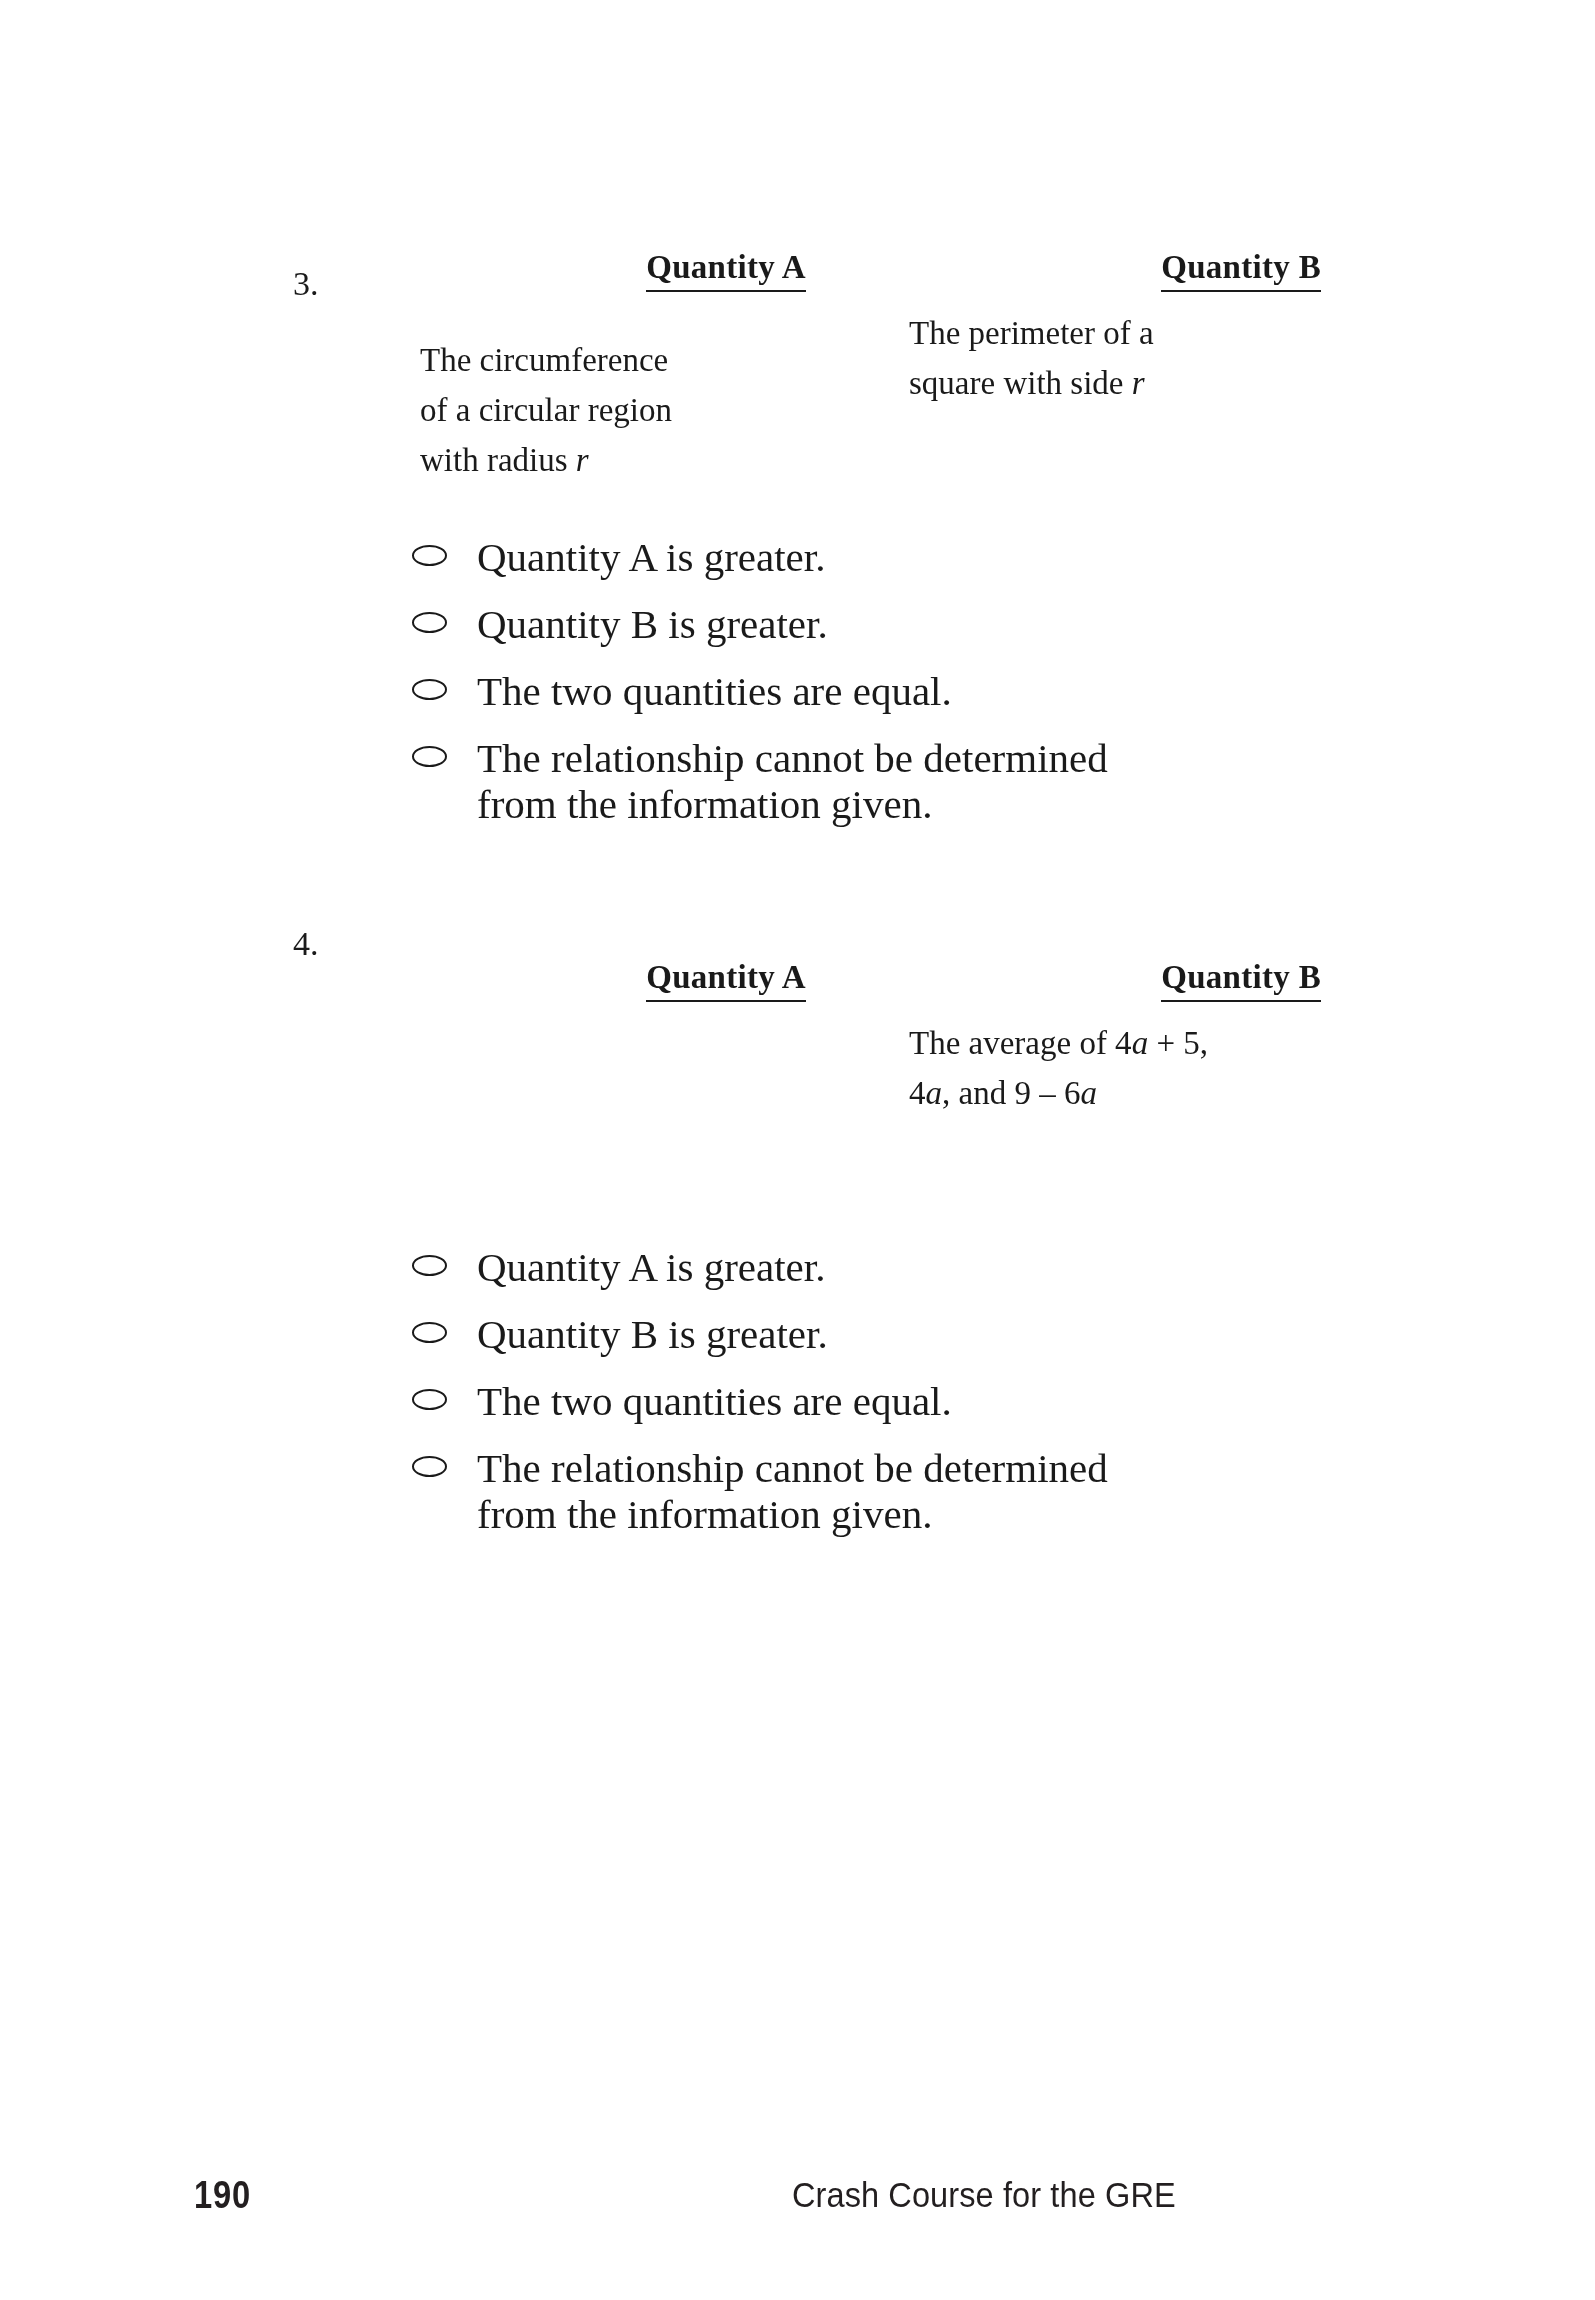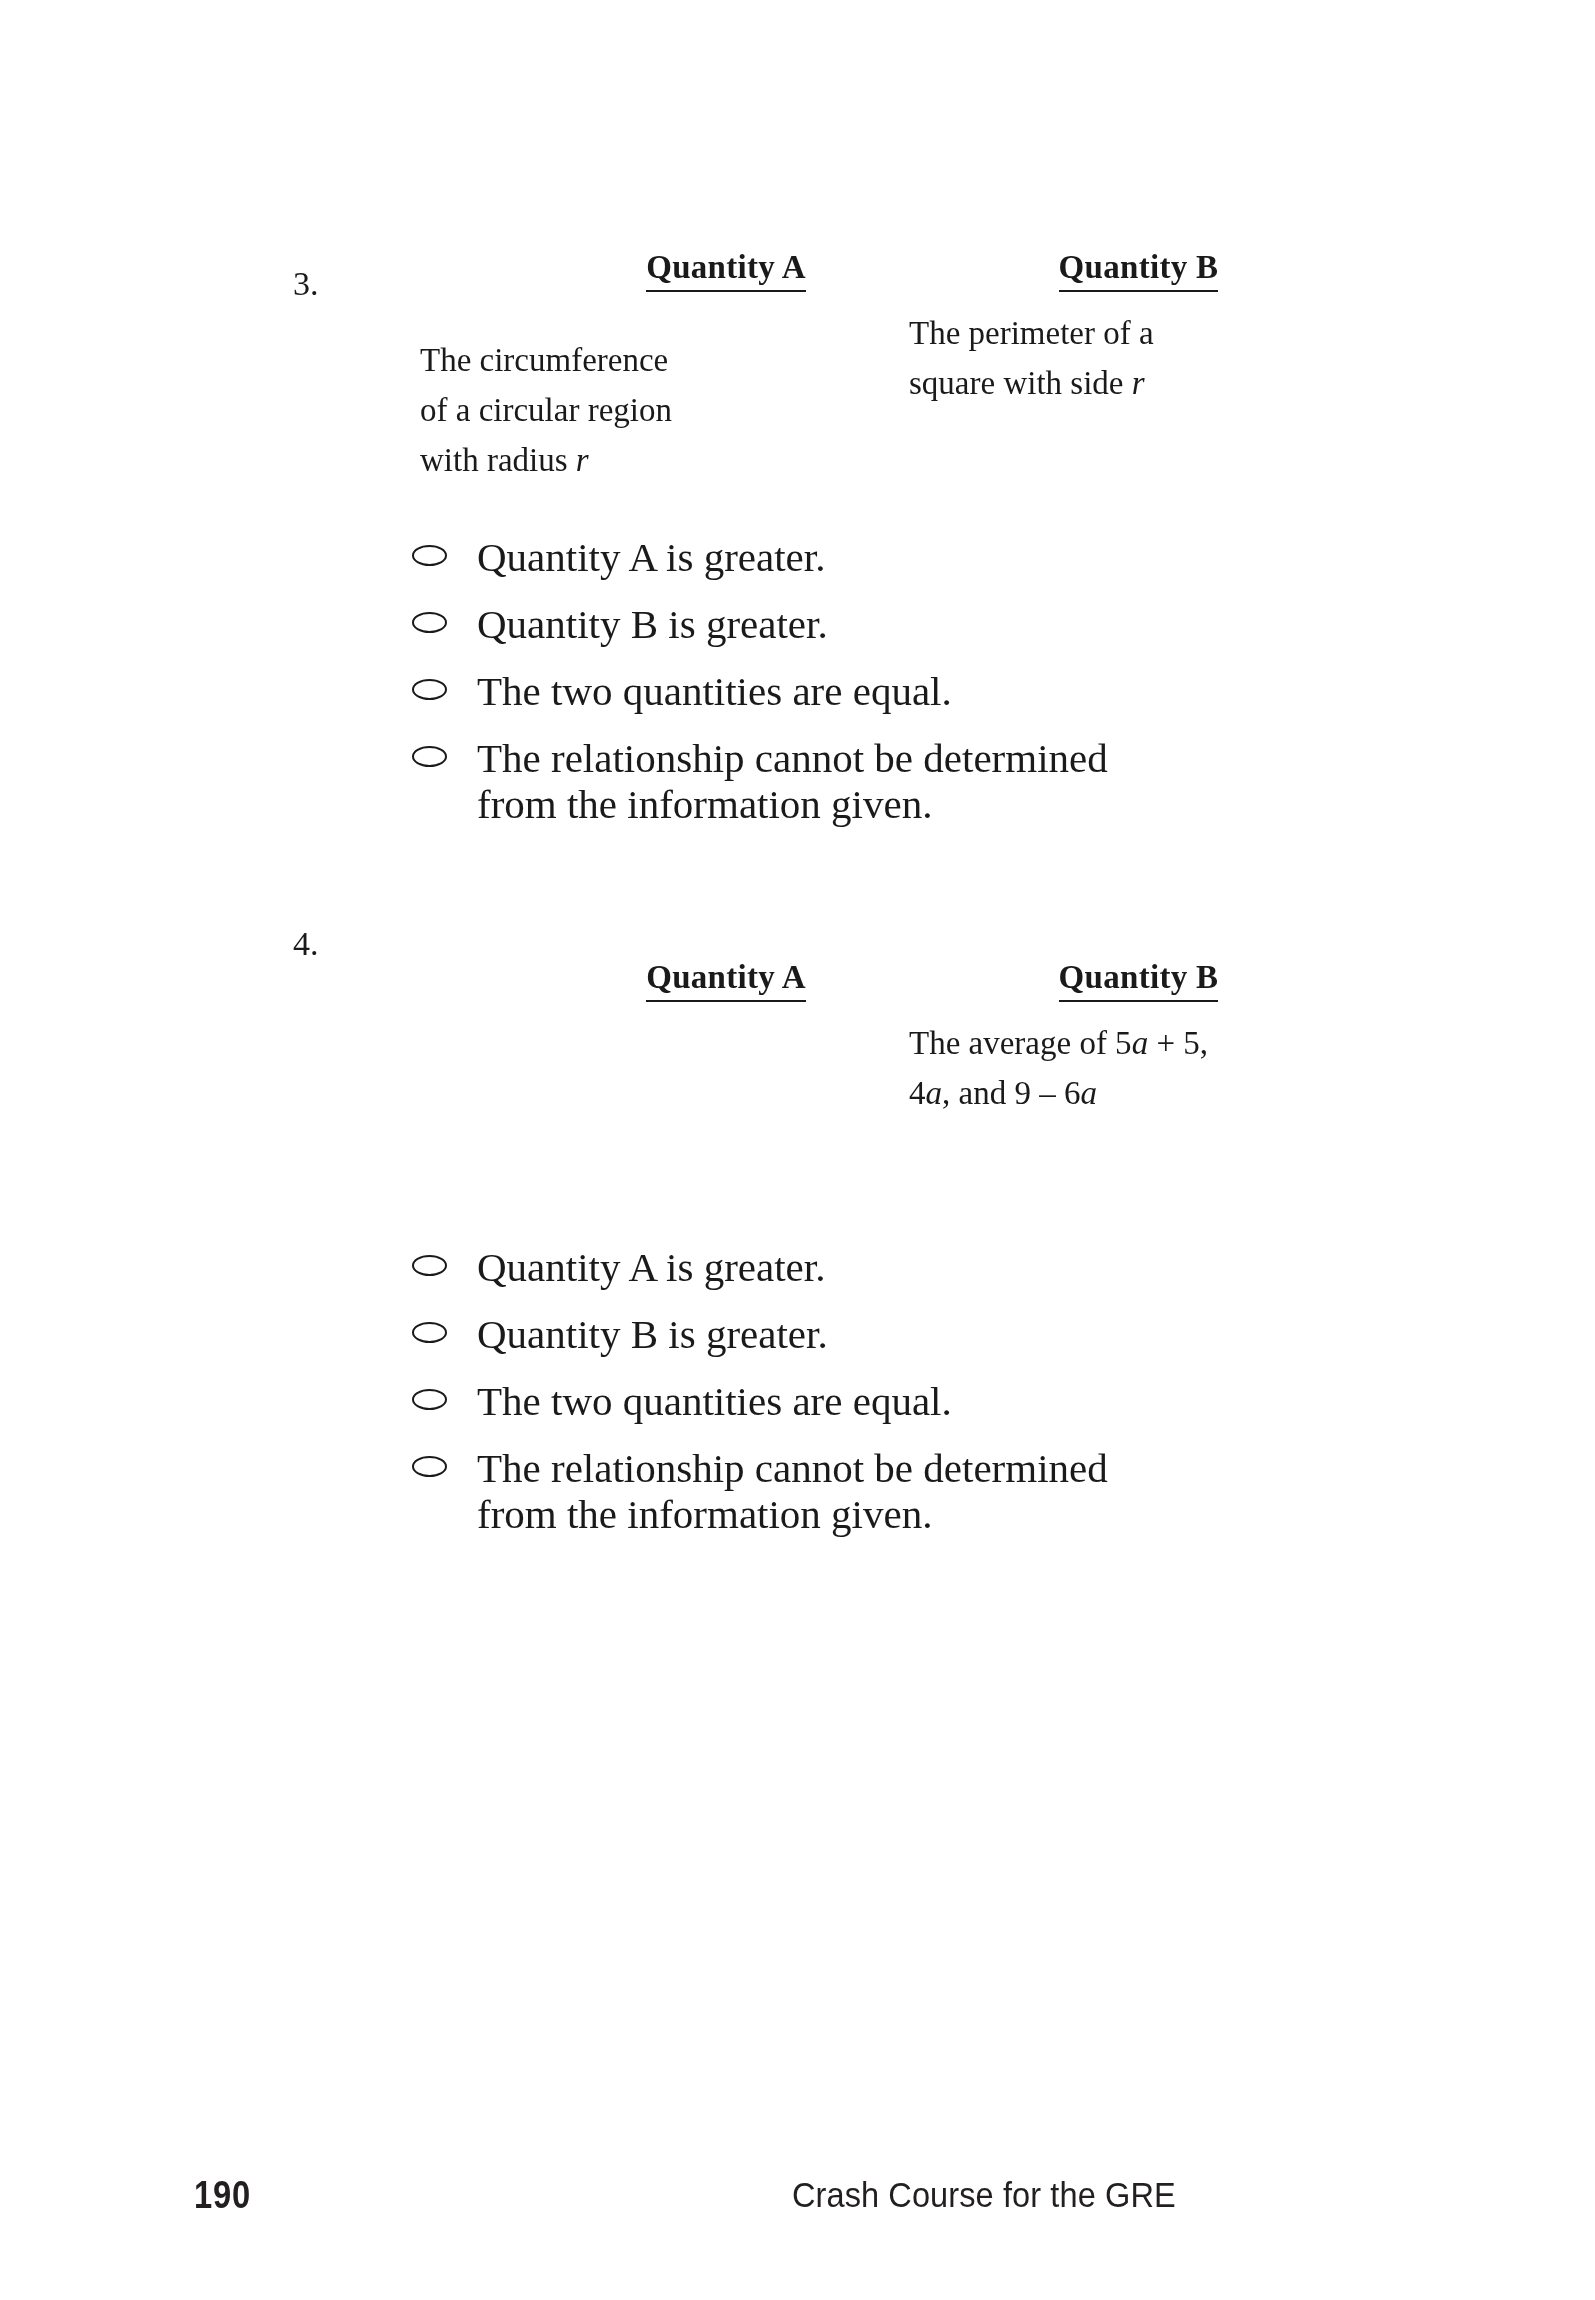--- a/index.html
+++ b/index.html
@@ -65,21 +65,21 @@
     text-align: center;
     letter-spacing: 0.3px;
     display: block;
   }
   .q-head .ul {
     display: inline-block;
     border-bottom: 2.4px solid #1a1a1a;
     padding-bottom: 5px;
   }
   .qcol-a .q-head { text-align: right; padding-left: 12px; }
-  .qcol-b .q-head { text-align: center; padding-left: 61px; }
+  .qcol-b .q-head { text-align: right; padding-left: 61px; }
 
   .q-body {
     margin-top: 16px;
     font-size: 33px;
     line-height: 50px;
     text-align: left;
     white-space: pre-line;
   }
   .qcol-a .q-body { padding-left: 0px; margin-top: 43px; }
   .qcol-b .q-body { padding-left: 0px; margin-left: 14px; }
@@ -207,21 +207,21 @@
     <div class="q-number">4.</div>
 
     <div class="quantities">
 
       <div class="qcol qcol-a">
         <div class="q-head"><span class="ul">Quantity A</span></div>
       </div>
 
       <div class="qcol qcol-b">
         <div class="q-head"><span class="ul">Quantity B</span></div>
-        <div class="q-body"><span>The average of 5</span><var class="mvar">a</var><span> + 5,</span>
+        <div class="q-body"><span>The average of 4</span><var class="mvar">a</var><span> + 5,</span>
 <span>4</span><var class="mvar">a</var><span>, and 9 </span><span>–</span><span> 6</span><var class="mvar">a</var></div>
       </div>
 
     </div>
 
     <div class="choices">
       <div class="choice">
         <span class="radio-oval"></span>
         <span class="choice-text">Quantity A is greater.</span>
       </div>

